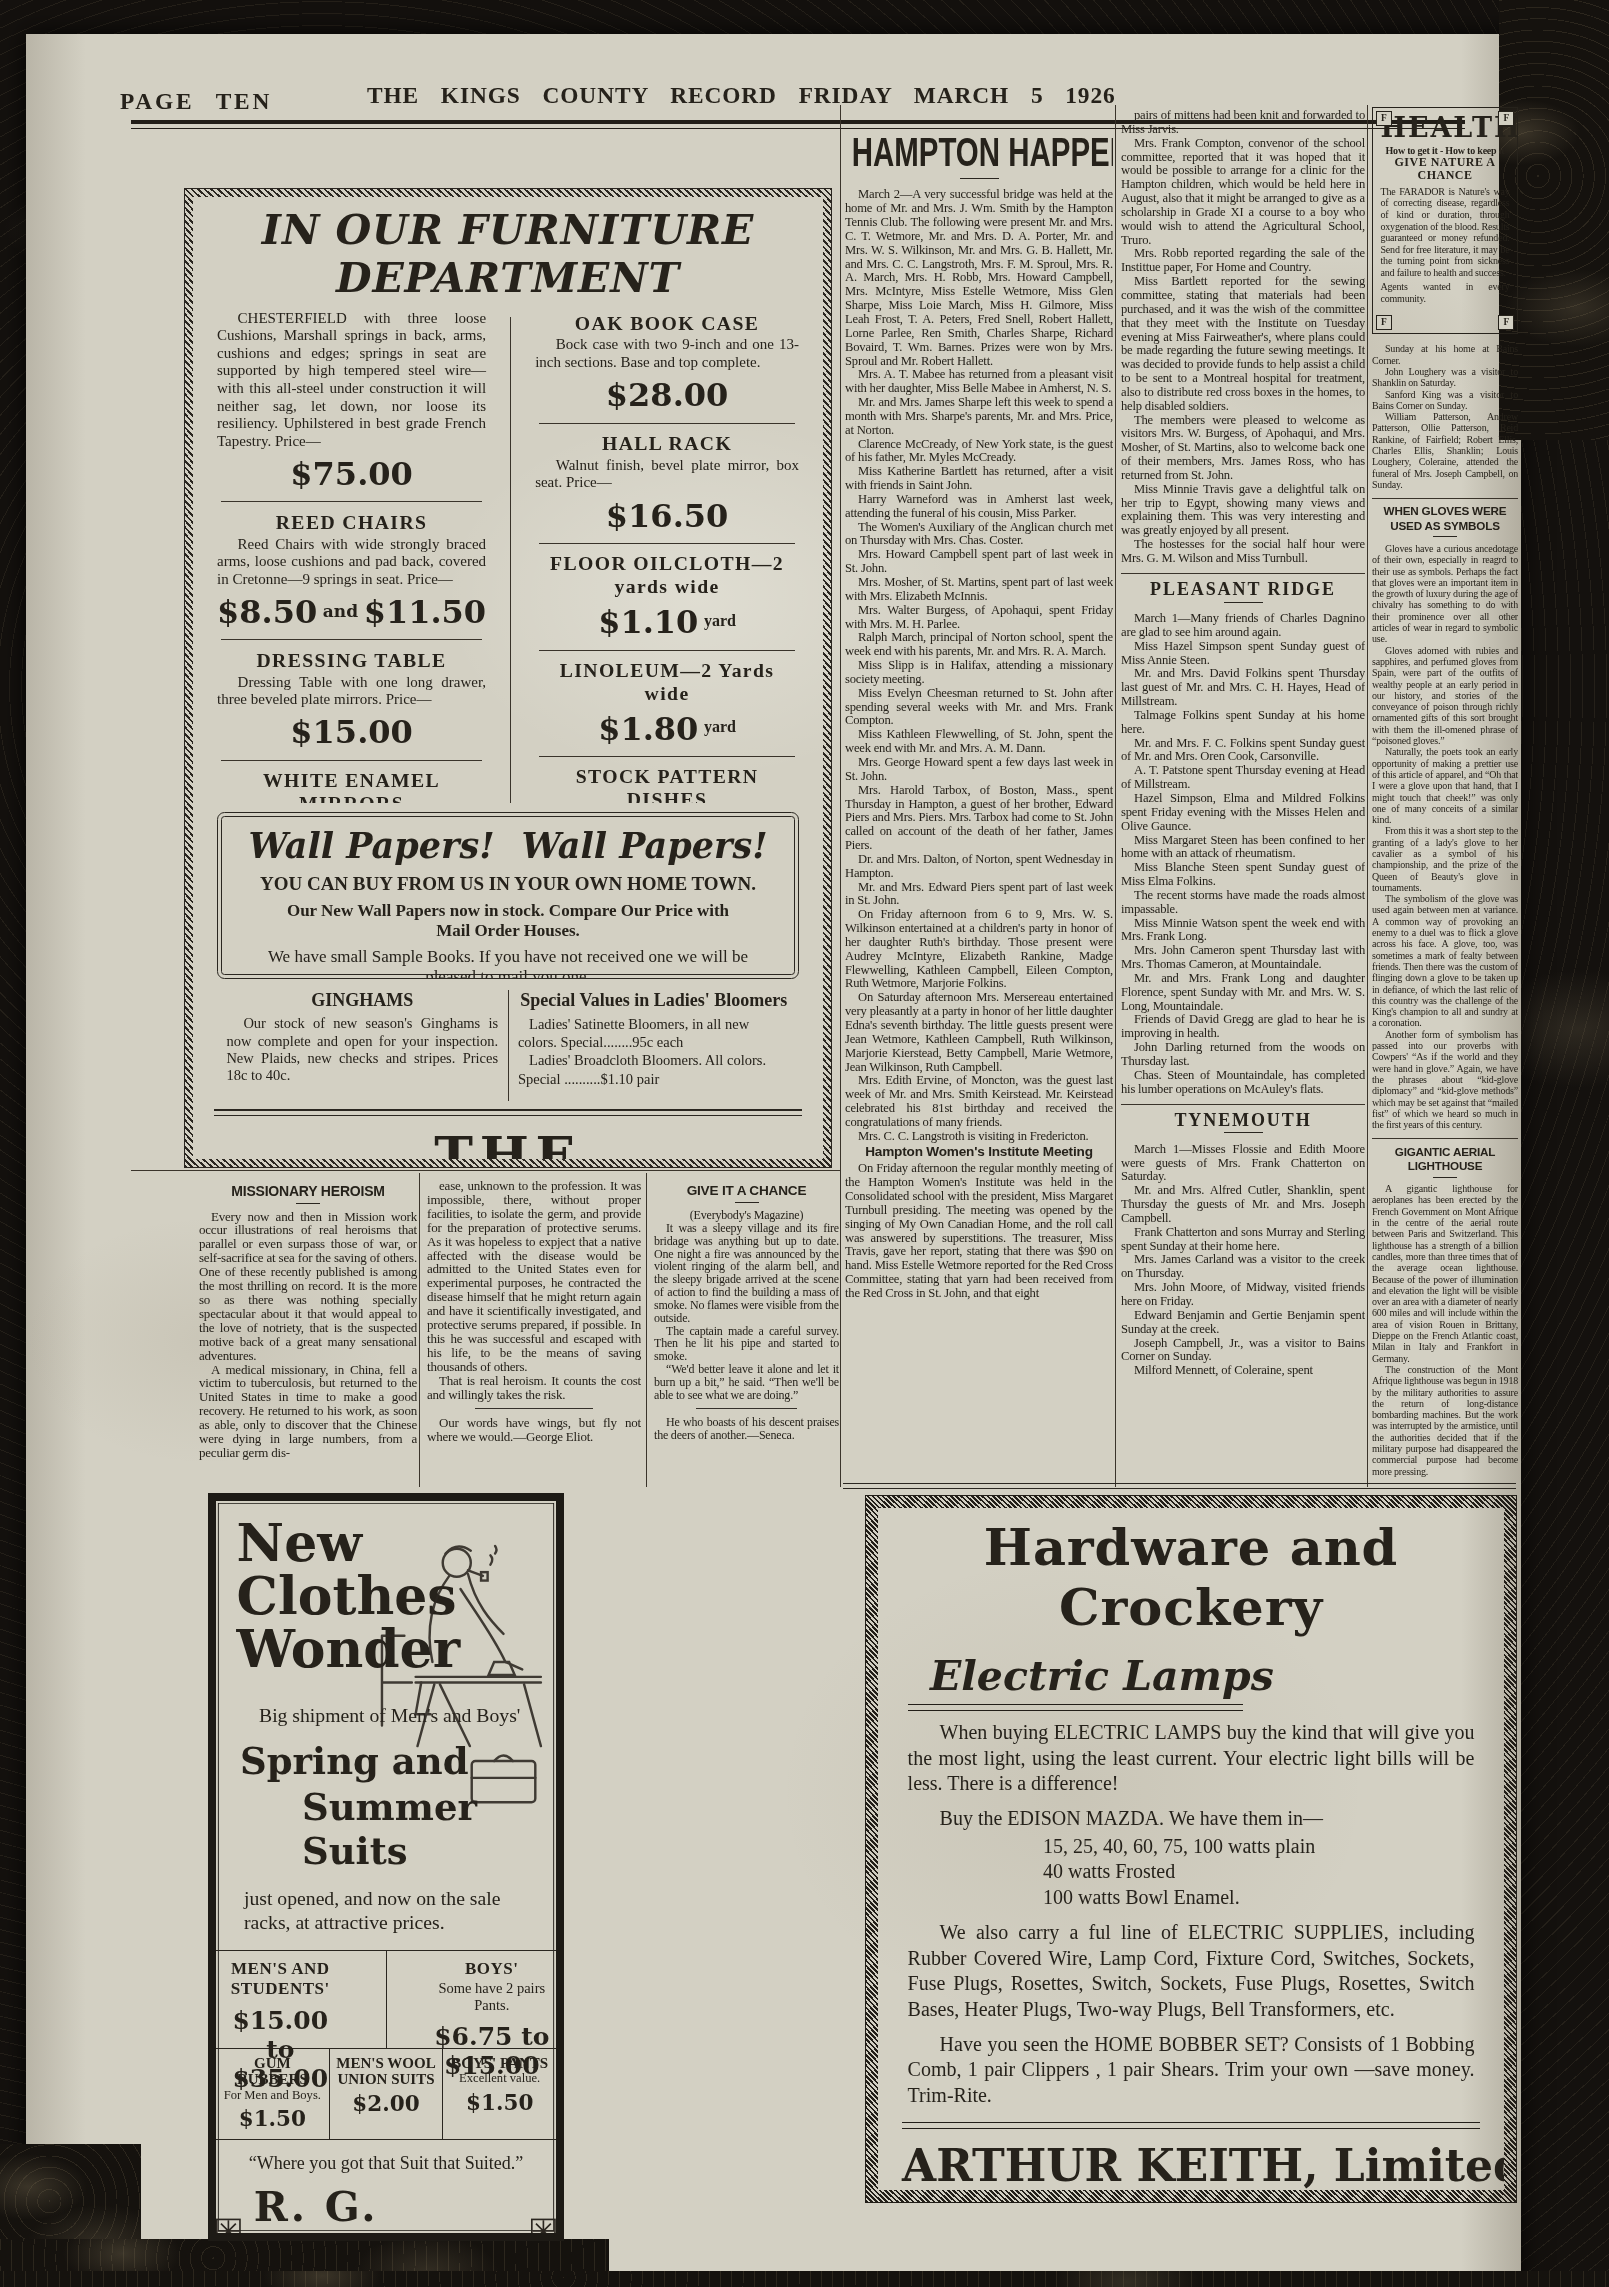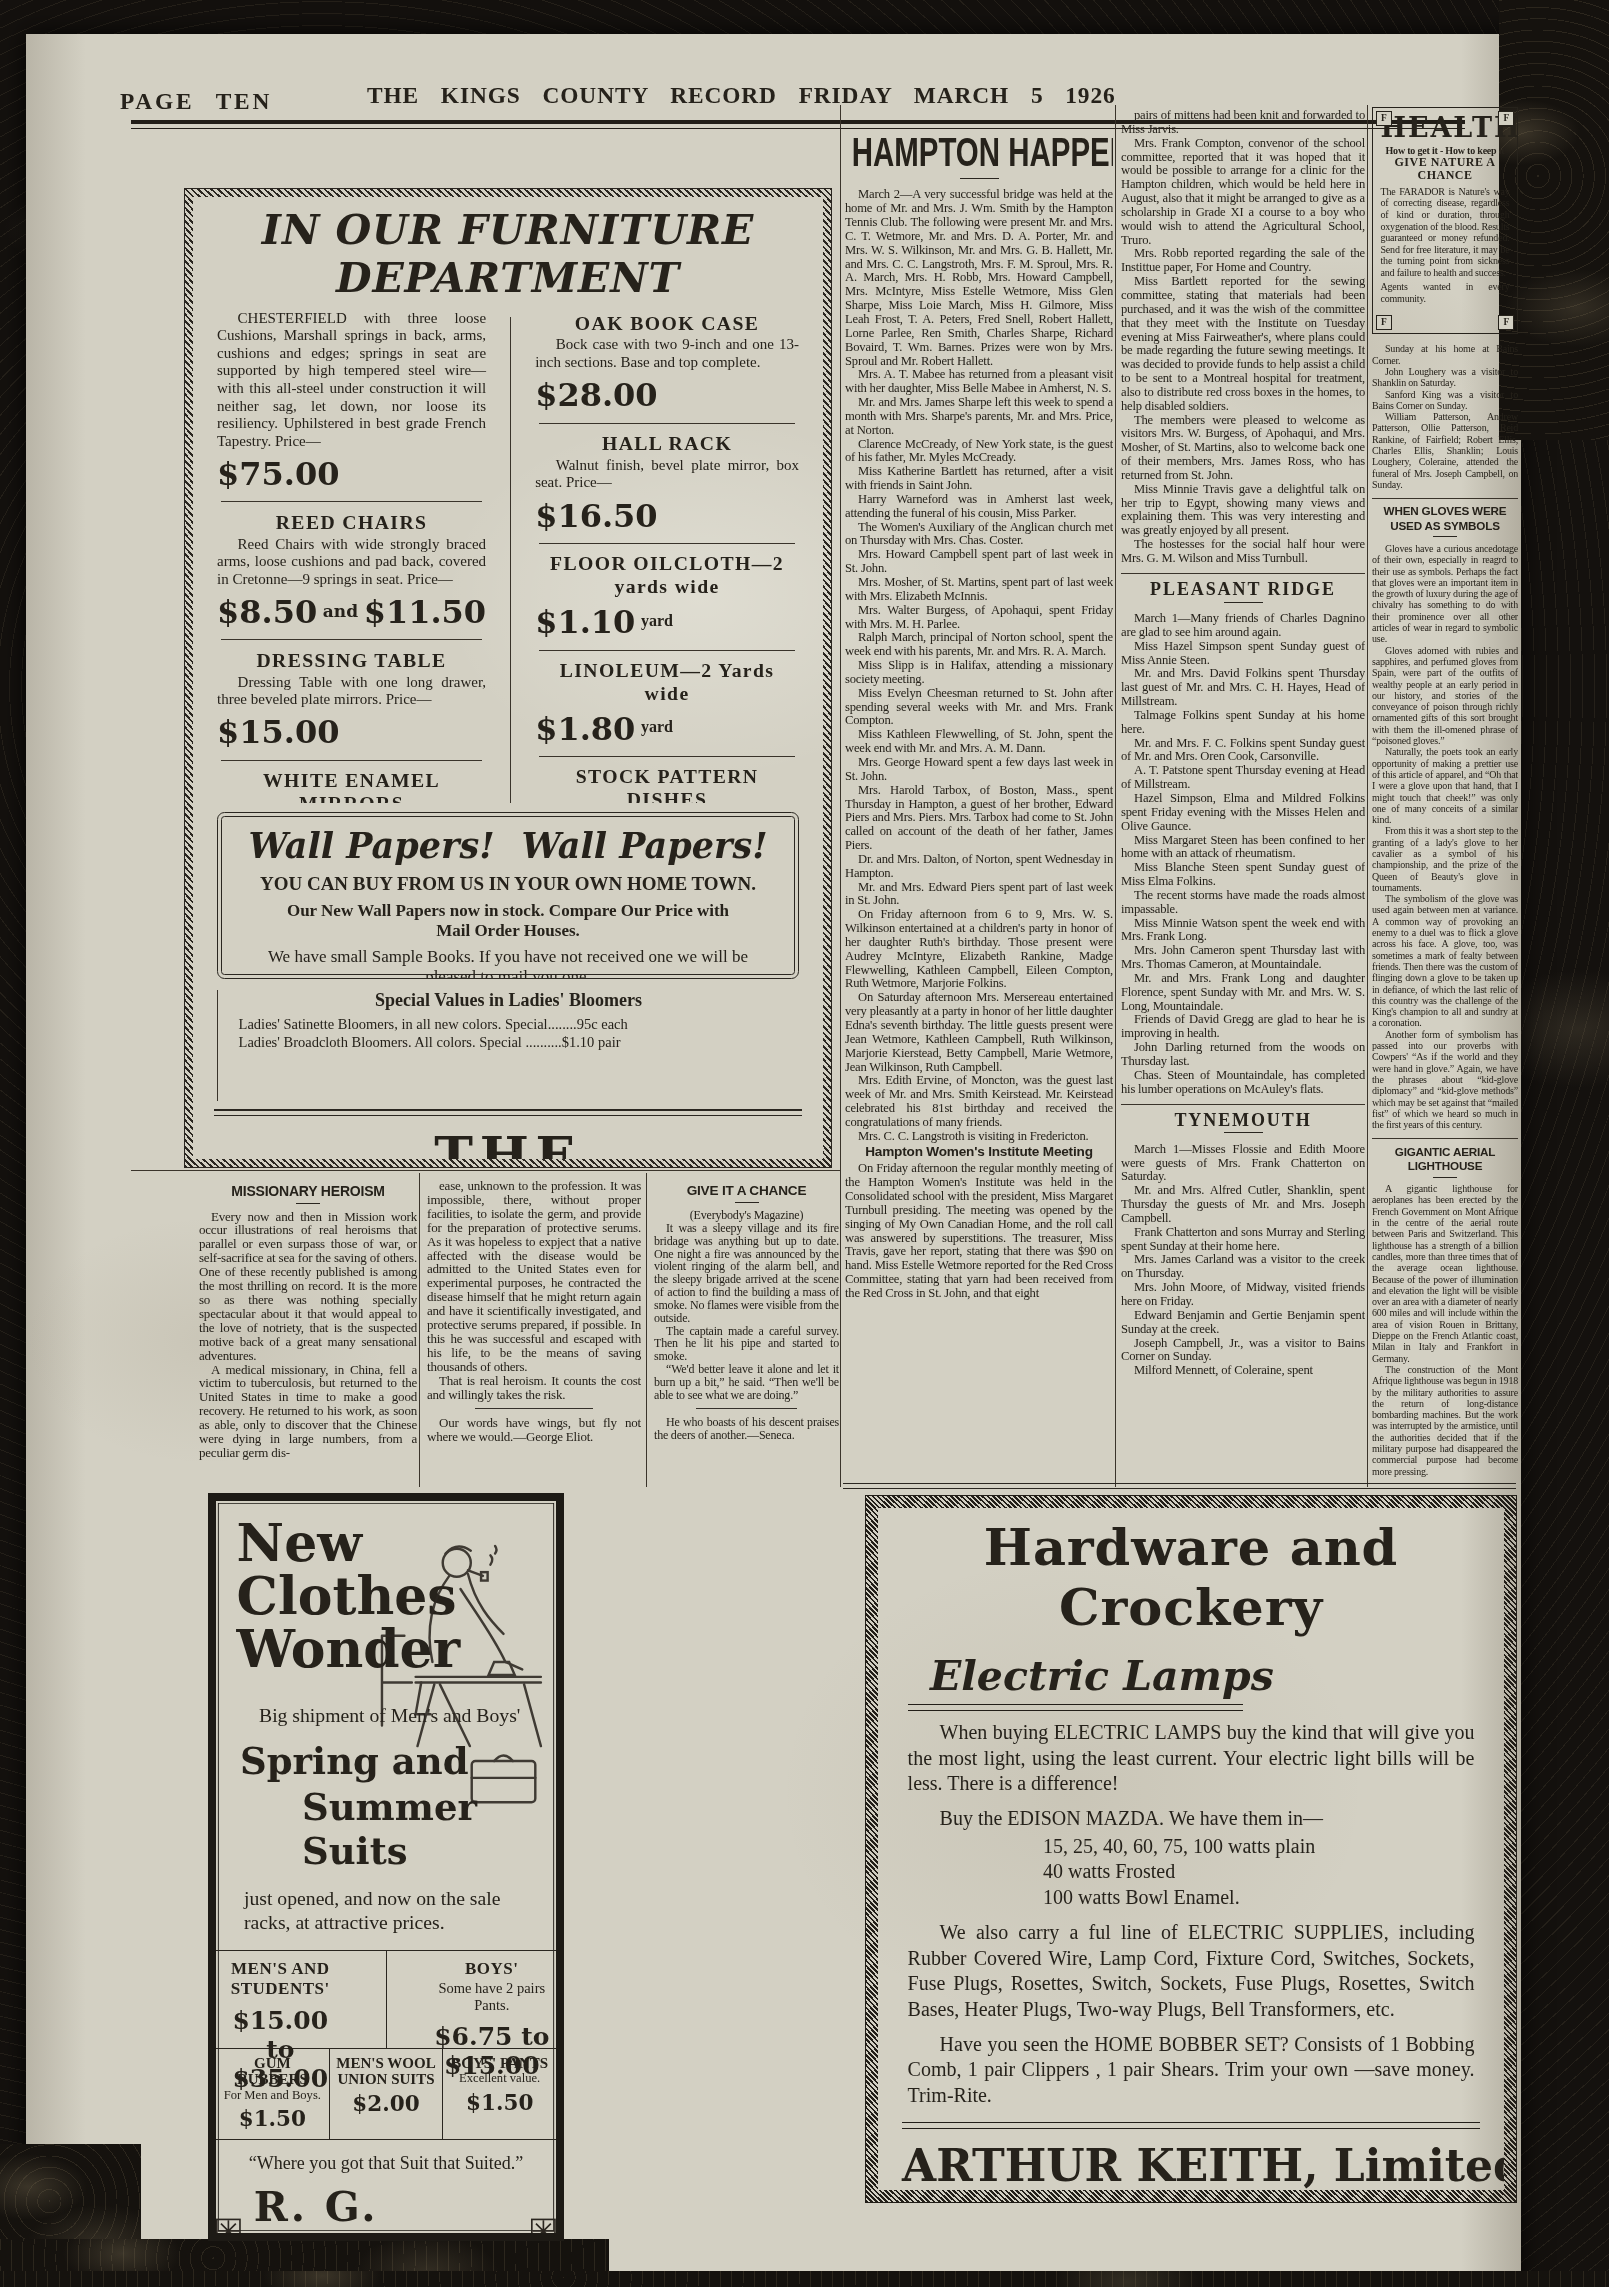--- a/index.html
+++ b/index.html
@@ -51,21 +51,21 @@
     border:8.4px solid transparent;
     border-image:repeating-linear-gradient(45deg,#2a2620 0 1.9px,rgba(0,0,0,0) 1.9px 4.7px) 9;
     outline:0.9px solid #2a2620;outline-offset:-0.9px;padding:5.6px 0 0;overflow:hidden;}
   .fad-title{font-family:"DejaVu Serif",serif;font-style:italic;font-weight:bold;
     font-size:41px;text-align:center;letter-spacing:0.9px;margin:3.7px 9.4px 5.6px;}
   .fad-cols{display:flex;height:495px;overflow:hidden;}
   .fad-col{flex:1;padding:0 24px;}
   .fad-div{width:0;border-left:1.4px solid #39332a;margin-top:9.4px;}
   .fd-body{font-size:15px;line-height:1.17;text-align:justify;text-indent:20.6px;margin:1.9px 0 0;}
   .fd-price{font-family:"DejaVu Serif",serif;font-weight:bold;font-size:32px;
-    margin:4.7px 0 1.9px;}
+    text-align:center;margin:4.7px 0 1.9px;}
   .fd-join{font-size:17px;vertical-align:5.6px;margin:0 5.6px;}
   .fd-unit{font-size:16px;vertical-align:7.5px;margin-left:5.6px;font-family:"Liberation Serif",serif;}
   .fd-head{font-weight:bold;font-size:19.7px;text-align:center;letter-spacing:1.4px;margin:3.7px 0 1.9px;}
   hr.fd{border:0;border-top:1.4px solid #39332a;margin:8.4px 3.7px;}
 
   .wp-box{margin:9.4px 24px 0;border:1.4px solid #2a2620;outline:0.9px solid #2a2620;outline-offset:-5.6px;
     border-radius:7.5px;padding:9.4px 17px 13px;height:167px;box-sizing:border-box;overflow:hidden;}
   .wp-titles{display:flex;justify-content:space-around;font-family:"DejaVu Serif",serif;
     font-style:italic;font-weight:bold;font-size:35px;margin-top:1.9px;}
   .wp-l1{font-weight:bold;font-size:19px;text-align:center;margin-top:7.5px;}
@@ -234,20 +234,24 @@
         <span>Wall Papers!</span>
         <span>Wall Papers!</span>
       </div>
       <div class="wp-l1">YOU CAN BUY FROM US IN YOUR OWN HOME TOWN.</div>
       <div class="wp-l2">Our New Wall Papers now in stock.  Compare Our Price with Mail Order Houses.</div>
       <div class="wp-l3">We have small Sample Books.  If you have not received one we will be pleased to mail you one.</div>
 
     </div>
 
     <div class="gb-row">
+      <div class="gb-cell">
+        <div class="gb-head">GINGHAMS</div>
+        <p class="gb-body">Our stock of new season's Ginghams is now complete and open for your inspection. New Plaids, new checks and stripes. Prices 18c to 40c.</p>
+      </div>
       <div class="gb-div"></div>
       <div class="gb-cell">
         <div class="gb-head">Special Values in Ladies' Bloomers</div>
         <p class="gb-line">Ladies' Satinette Bloomers, in all new colors.  Special........95c each</p>
         <p class="gb-line">Ladies' Broadcloth Bloomers.  All colors.  Special ..........$1.10 pair</p>
       </div>
     </div>
 
     <div class="merc-rule"></div>
     <div class="merc-name">THE MERCANTILE</div>

